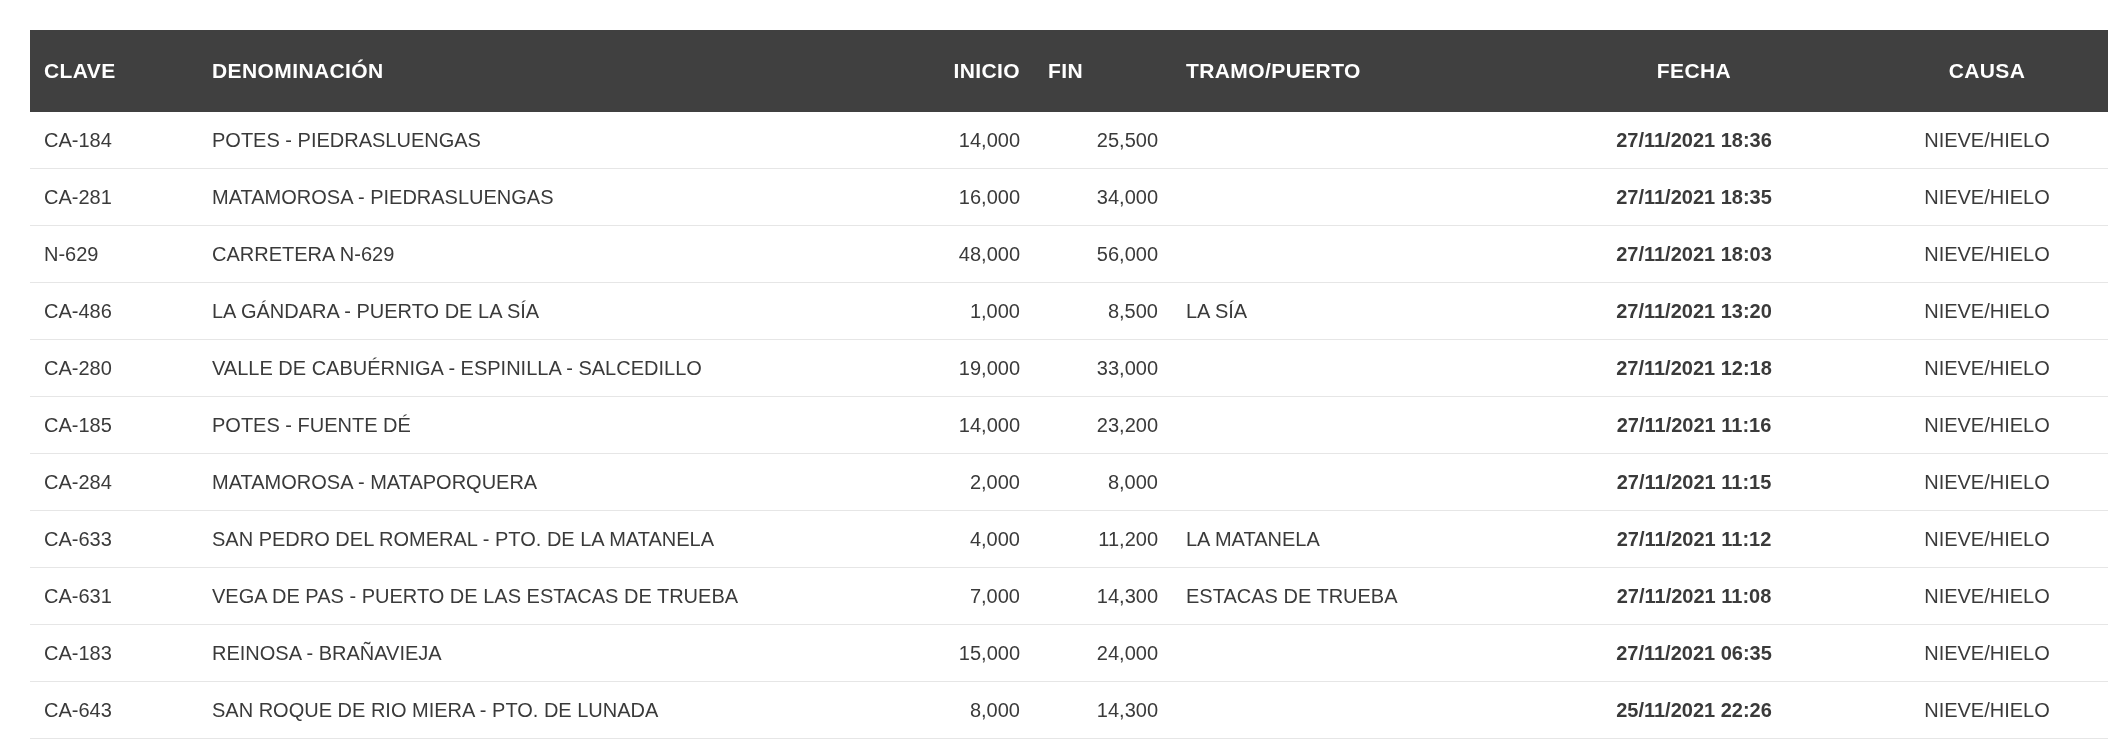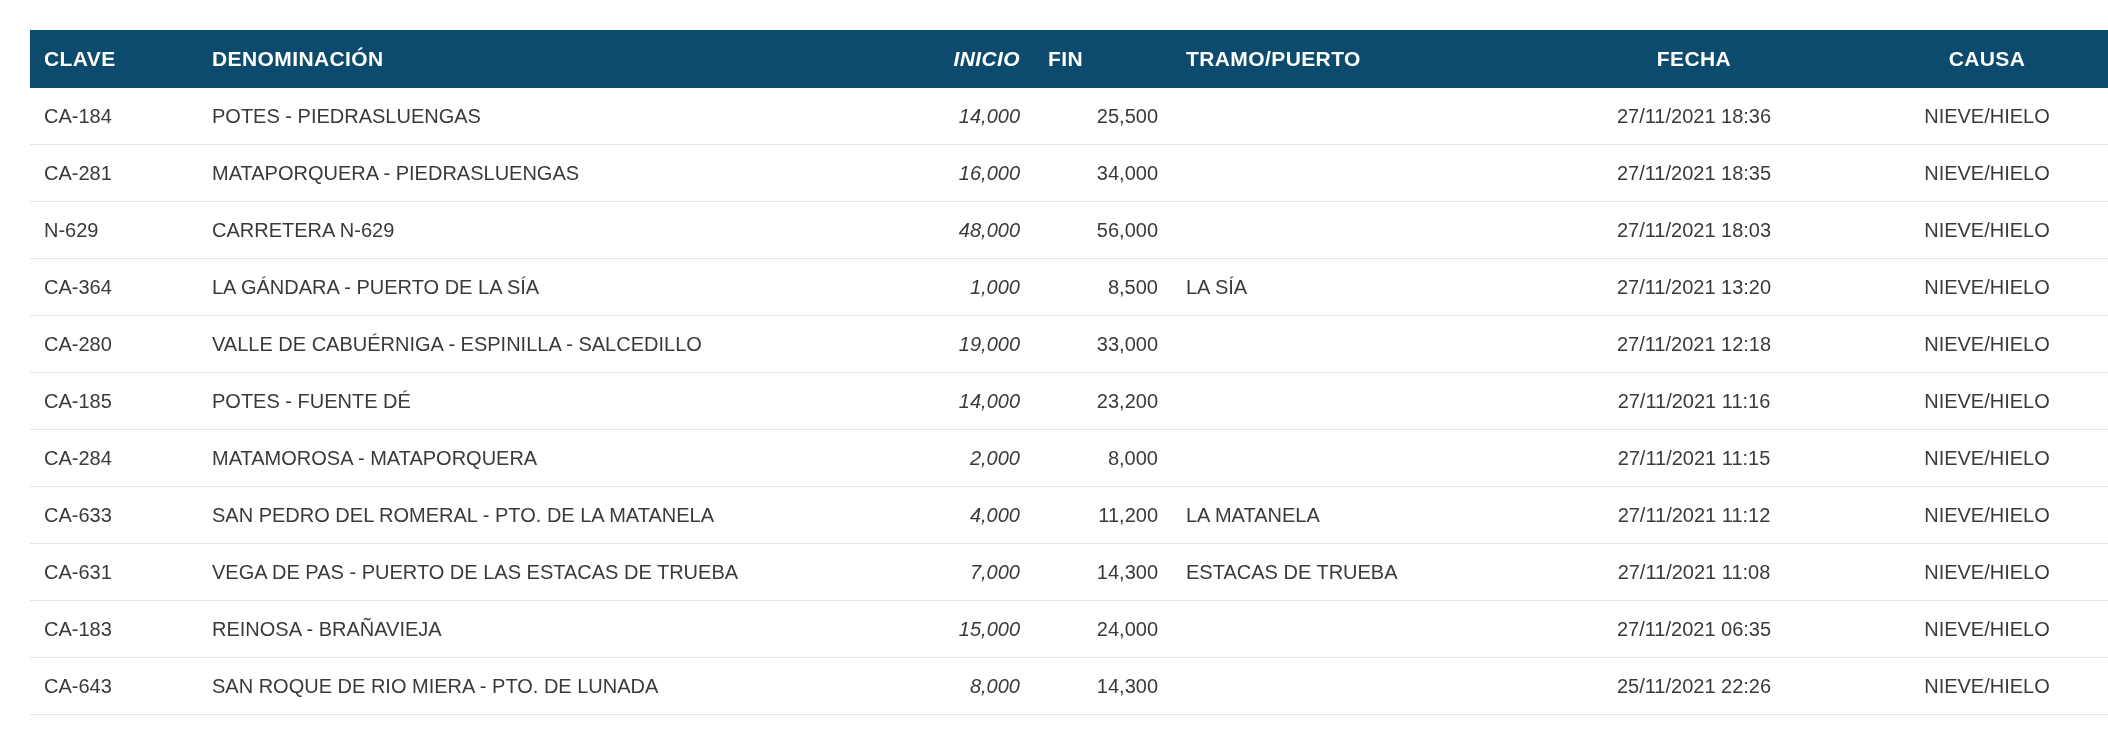--- a/index.html
+++ b/index.html
@@ -25,48 +25,48 @@
     left: 30px;
     top: 30px;
     width: 2048px;
   }
   table.incidencias {
     border-collapse: collapse;
     width: 2048px;
     table-layout: fixed;
   }
   table.incidencias thead th {
-    background: #0c4a6e;
+    background: #404040;
     color: #ffffff;
     font-size: 21px;
     font-weight: bold;
     letter-spacing: 0.4px;
     height: 50px;
-    padding: 4px 14px;
+    padding: 16px 14px;
     vertical-align: middle;
     white-space: nowrap;
   }
   table.incidencias tbody td {
     font-size: 20px;
     color: #3a3a3a;
     height: 56px;
     padding: 0 14px;
     vertical-align: middle;
     border-bottom: 1px solid #e6e6e6;
     white-space: nowrap;
     overflow: hidden;
     text-overflow: ellipsis;
   }
   
   .col-clave      { width: 140px; text-align: left; }
   .col-denom      { width: 660px; text-align: left; }
-  .col-inicio     { width: 120px; text-align: right; font-style: italic; }
+  .col-inicio     { width: 120px; text-align: right; }
   .col-fin        { width: 110px; text-align: right; }
   .col-tramo      { width: 330px; text-align: left; }
-  .col-fecha      { width: 300px; text-align: center; }
+  .col-fecha      { width: 300px; text-align: center; font-weight: bold; }
   .col-causa      { width: 230px; text-align: center; }
 
   thead .col-clave  { text-align: left; padding-left: 14px; }
   thead .col-inicio { text-align: right; }
   thead .col-fin    { text-align: left; padding-left: 18px; }
 
   tbody .col-fin { padding-left: 18px; }
   tbody .col-clave { padding-left: 14px; }
 </style>
 </head>
@@ -92,38 +92,38 @@
             <td class="col-clave">CA-184</td>
             <td class="col-denom">POTES - PIEDRASLUENGAS</td>
             <td class="col-inicio">14,000</td>
             <td class="col-fin">25,500</td>
             <td class="col-tramo"></td>
             <td class="col-fecha">27/11/2021 18:36</td>
             <td class="col-causa">NIEVE/HIELO</td>
           </tr>
           <tr>
             <td class="col-clave">CA-281</td>
-            <td class="col-denom">MATAPORQUERA - PIEDRASLUENGAS</td>
+            <td class="col-denom">MATAMOROSA - PIEDRASLUENGAS</td>
             <td class="col-inicio">16,000</td>
             <td class="col-fin">34,000</td>
             <td class="col-tramo"></td>
             <td class="col-fecha">27/11/2021 18:35</td>
             <td class="col-causa">NIEVE/HIELO</td>
           </tr>
           <tr>
             <td class="col-clave">N-629</td>
             <td class="col-denom">CARRETERA N-629</td>
             <td class="col-inicio">48,000</td>
             <td class="col-fin">56,000</td>
             <td class="col-tramo"></td>
             <td class="col-fecha">27/11/2021 18:03</td>
             <td class="col-causa">NIEVE/HIELO</td>
           </tr>
           <tr>
-            <td class="col-clave">CA-364</td>
+            <td class="col-clave">CA-486</td>
             <td class="col-denom">LA GÁNDARA - PUERTO DE LA SÍA</td>
             <td class="col-inicio">1,000</td>
             <td class="col-fin">8,500</td>
             <td class="col-tramo">LA SÍA</td>
             <td class="col-fecha">27/11/2021 13:20</td>
             <td class="col-causa">NIEVE/HIELO</td>
           </tr>
           <tr>
             <td class="col-clave">CA-280</td>
             <td class="col-denom">VALLE DE CABUÉRNIGA - ESPINILLA - SALCEDILLO</td>

